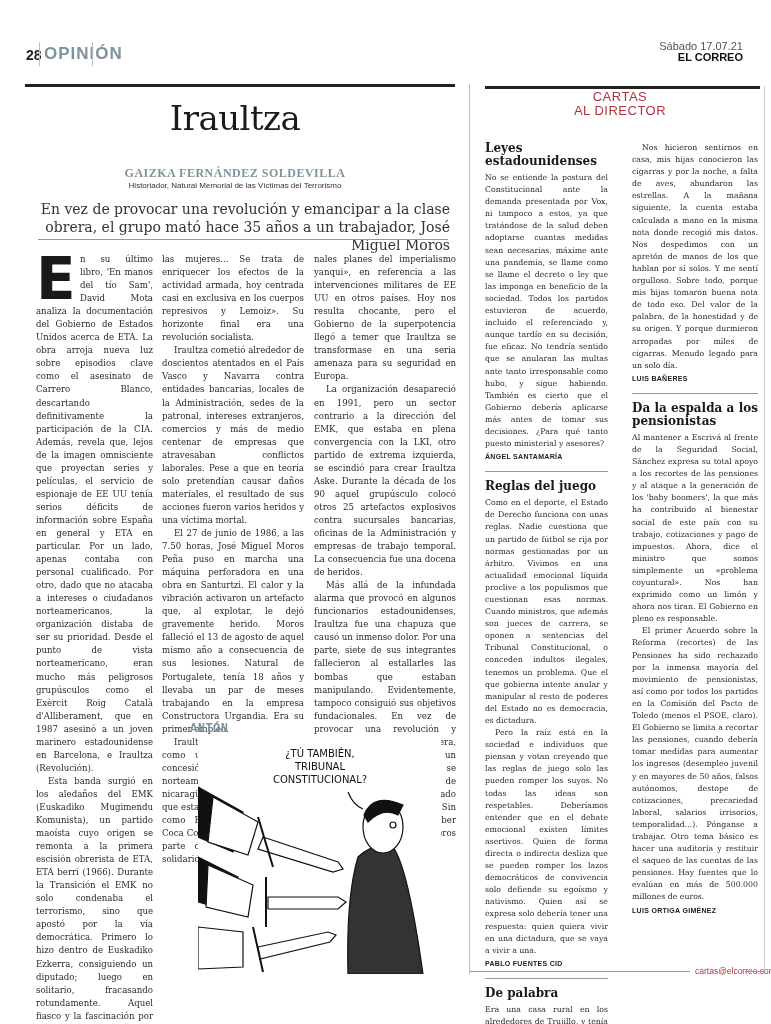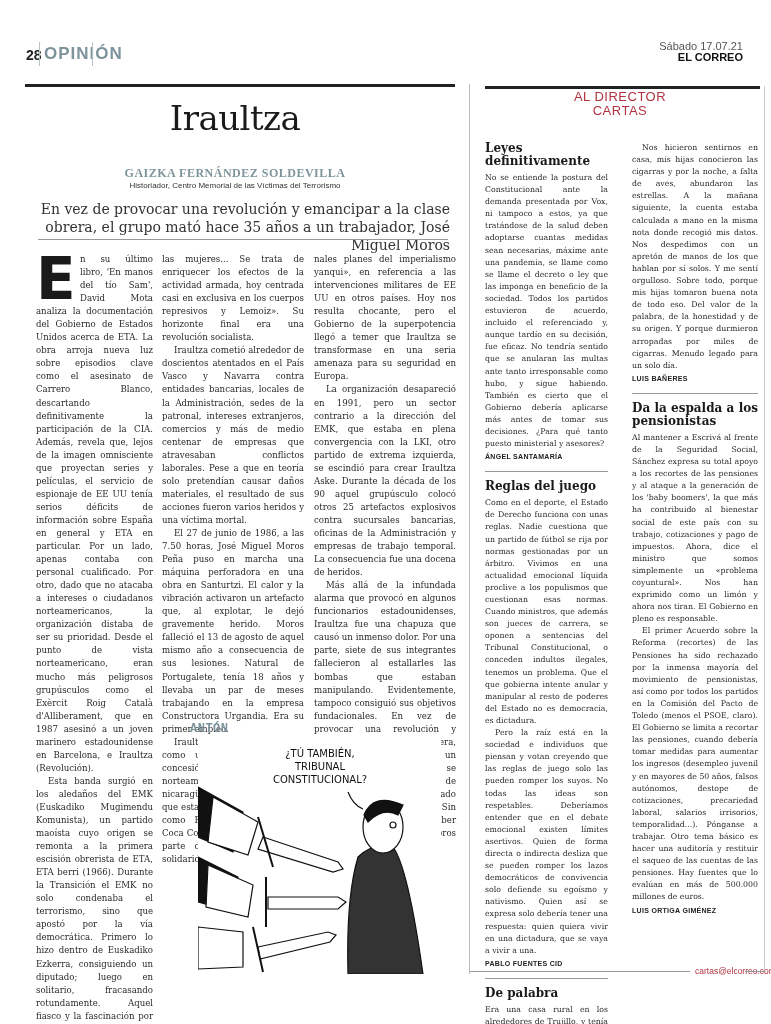--- a/index.html
+++ b/index.html
@@ -58,21 +58,21 @@
   <span class="psection">OPINIÓN</span>
   <span class="psep2"></span>
   <span class="pdate">Sábado 17.07.21</span>
   <span class="pbrand">EL CORREO</span>
 </div>
 
 <div class="rule-main" style="width:430px;"></div>
 
 <h1 class="title" style="margin:0;">Iraultza</h1>
 <div class="author">GAIZKA FERNÁNDEZ SOLDEVILLA</div>
-<div class="author-role">Historiador, Centro Memorial de las Víctimas del Terrorismo</div>
+<div class="author-role">Historiador, Natural Memorial de las Víctimas del Terrorismo</div>
 <div class="subtitle">En vez de provocar una revolución y emancipar a la clase obrera, el grupo mató hace 35 años a un trabajador, José Miguel Moros</div>
 <div class="sub-rule"></div>
 
 <div class="col col1">
   <span class="dropcap">E</span>
   <p class="first">n su último libro, 'En manos del tío Sam', David Mota analiza la documentación del Gobierno de Estados Unidos acerca de ETA. La obra arroja nueva luz sobre episodios clave como el asesinato de Carrero Blanco, descartando definitivamente la participación de la CIA. Además, revela que, lejos de la imagen omnisciente que proyectan series y películas, el servicio de espionaje de EE UU tenía serios déficits de información sobre España en general y ETA en particular. Por un lado, apenas contaba con personal cualificado. Por otro, dado que no atacaba a intereses o ciudadanos norteamericanos, la organización distaba de ser su prioridad. Desde el punto de vista norteamericano, eran mucho más peligrosos grupúsculos como el Exèrcit Roig Català d'Alliberament, que en 1987 asesinó a un joven marinero estadounidense en Barcelona, e Iraultza (Revolución).</p>
   <p>Esta banda surgió en los aledaños del EMK (Euskadiko Mugimendu Komunista), un partido maoísta cuyo origen se remonta a la primera escisión obrerista de ETA, ETA berri (1966). Durante la Transición el EMK no solo condenaba el terrorismo, sino que apostó por la vía democrática. Primero lo hizo dentro de Euskadiko Ezkerra, consiguiendo un diputado; luego en solitario, fracasando rotundamente. Aquel fiasco y la fascinación por los resultados de la coalición apadrinada por ETA militar, Herri Batasuna, radicalizaron al EMK, que acabó como un satélite de la 'izquierda abertzale' y se dotó de su propio brazo armado.</p>
 
 </div>
 
@@ -122,27 +122,27 @@
       <ellipse cx="185" cy="90" rx="20" ry="26" fill="#fff"></ellipse>
       <path d="M166 78 Q175 55 205 68 L200 78 Q185 70 170 85 Z" fill="#111"></path>
       <circle cx="195" cy="88" r="3" fill="#fff"></circle>
     </g>
   </svg>
 </div>
 
 <div class="rule-cartas"></div>
 <div class="right-border"></div>
 <div class="cartas">
+  <div>CARTAS</div>
   <div>AL DIRECTOR</div>
-  <div>CARTAS</div>
 </div>
 
 <div class="lt lc1">
   <div>
-    <h3 class="lt-h">Leyes definitivamente</h3>
+    <h3 class="lt-h">Leyes estadounidenses</h3>
     <p class="first">No se entiende la postura del Constitucional ante la demanda presentada por Vox, ni tampoco a estos, ya que tratándose de la salud deben adoptarse cuantas medidas sean necesarias, máxime ante una pandemia, se llame como se llame el decreto o ley que las imponga en beneficio de la sociedad. Todos los partidos estuvieron de acuerdo, incluido el referenciado y, aunque tardío en su decisión, fue eficaz. No tendría sentido que se anularan las multas ante tanto irresponsable como hubo, y sigue habiendo. También es cierto que el Gobierno debería aplicarse más antes de tomar sus decisiones. ¿Para qué tanto puesto ministerial y asesores?</p>
     <div class="lt-sig">ÁNGEL SANTAMARÍA</div>
   </div>
   <div class="lt-rule"></div>
   <div>
     <h3 class="lt-h">Reglas del juego</h3>
     <p class="first">Como en el deporte, el Estado de Derecho funciona con unas reglas. Nadie cuestiona que un partido de fútbol se rija por normas gestionadas por un árbitro. Vivimos en una actualidad emocional líquida proclive a los populismos que cuestionan esas normas. Cuando ministros, que además son jueces de carrera, se oponen a sentencias del Tribunal Constitucional, o conceden indultos ilegales, tenemos un problema. Que el que gobierna intente anular y manipular al resto de poderes del Estado no es democracia, es dictadura.</p>
     <p>Pero la raíz está en la sociedad e individuos que piensan y votan creyendo que las reglas de juego solo las pueden romper los suyos. No todas las ideas son respetables. Deberíamos entender que en el debate emocional existen límites asertivos. Quien de forma directa o indirecta desliza que se pueden romper los lazos democráticos de convivencia solo defiende su egoísmo y nativismo. Quien así se expresa solo debería tener una respuesta: quien quiera vivir en una dictadura, que se vaya a vivir a una.</p>
     <div class="lt-sig">PABLO FUENTES CID</div>
   </div>

